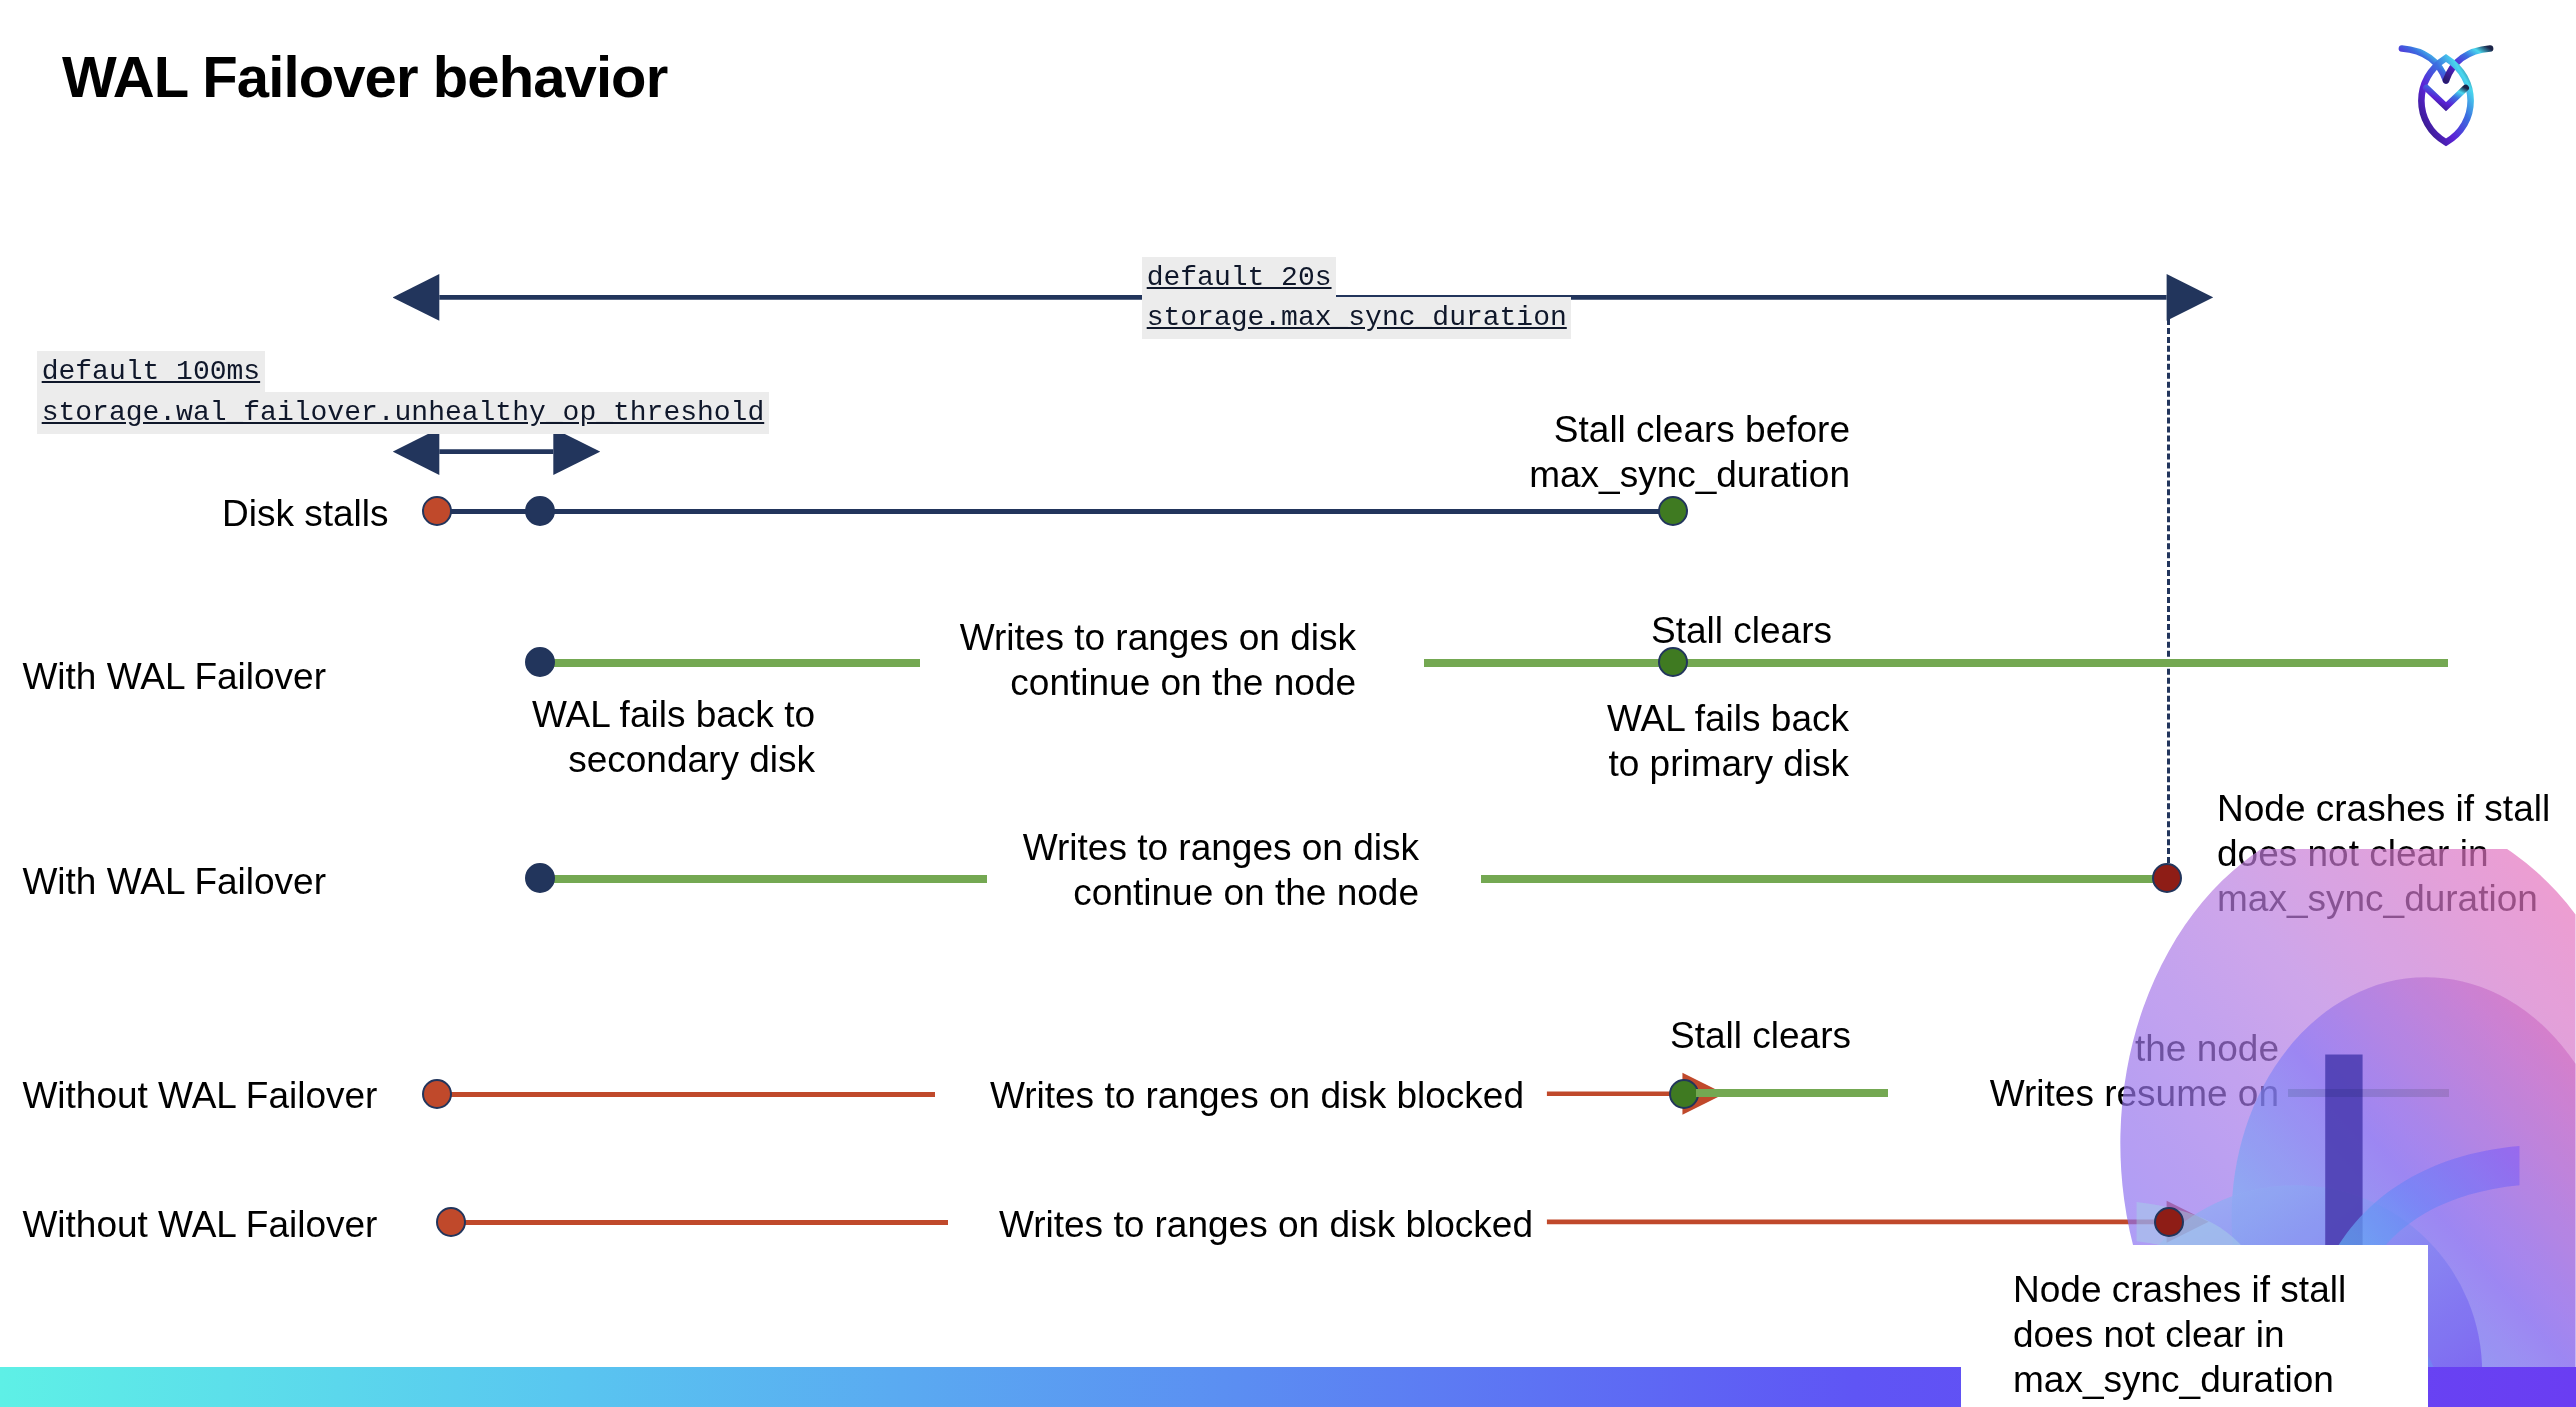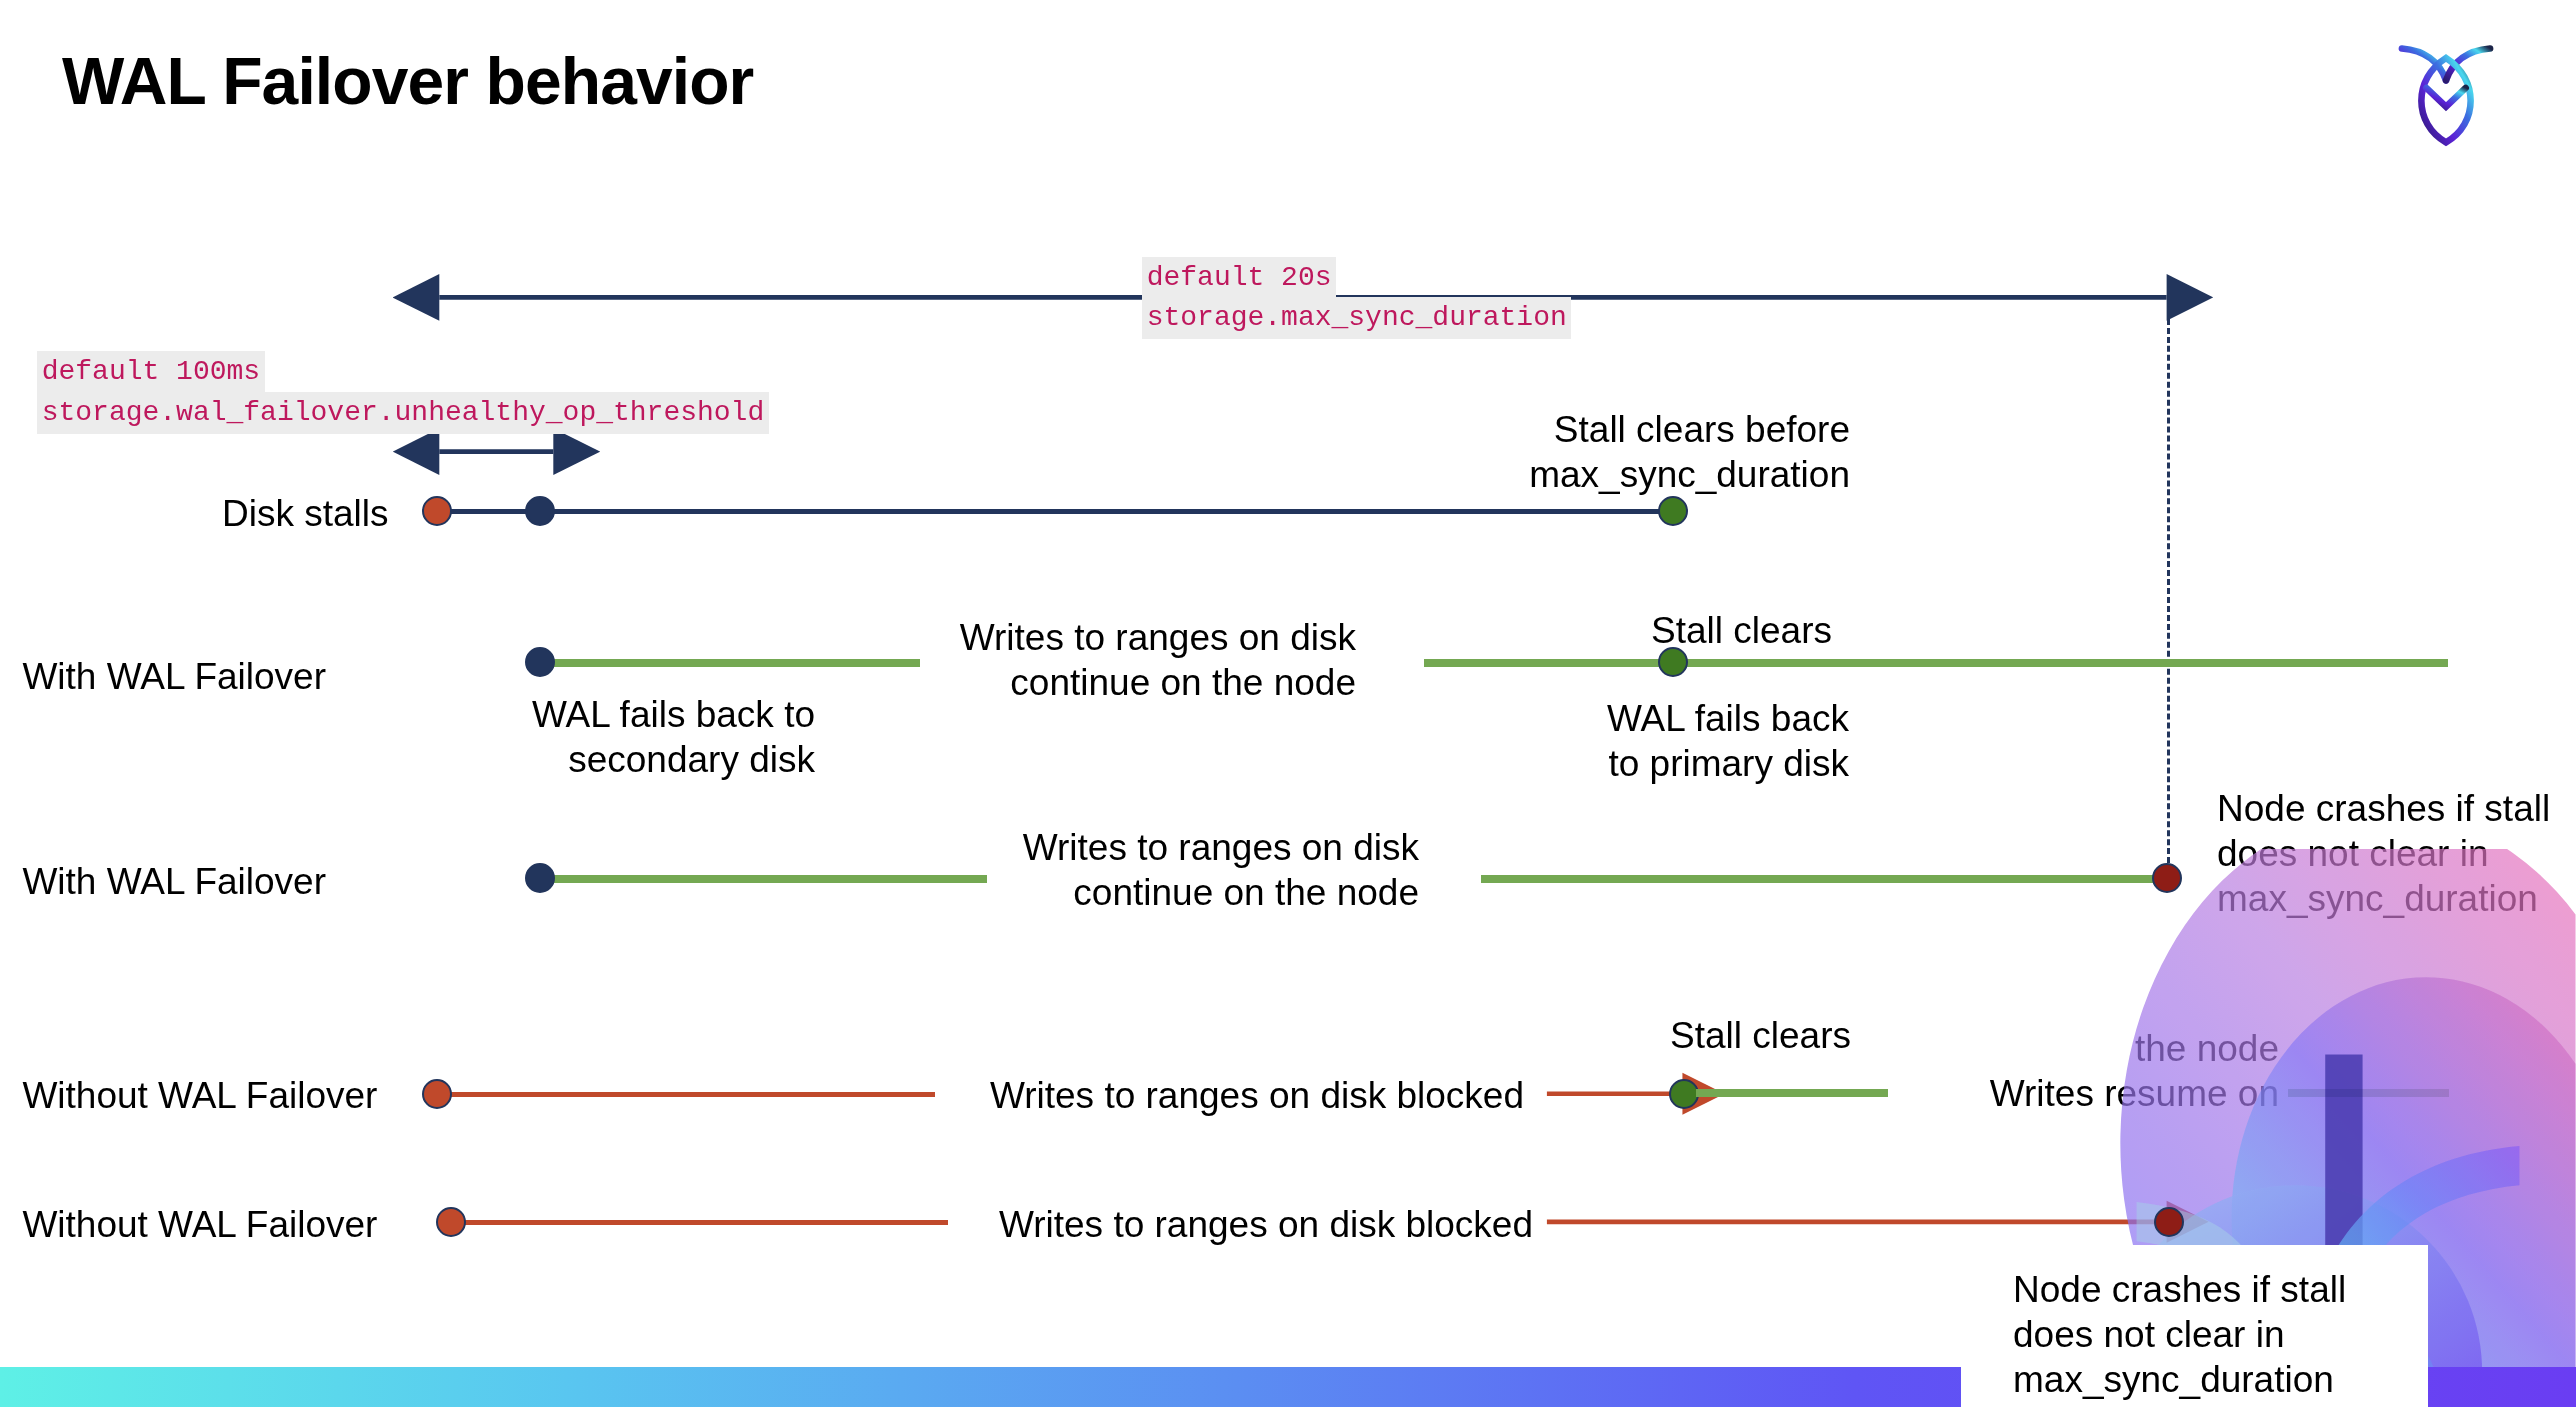--- a/index.html
+++ b/index.html
@@ -8,21 +8,21 @@
     background:#ffffff;
     font-family:"Liberation Sans", sans-serif;
     overflow:hidden;
     position:relative;
   }
   .slide{position:absolute;inset:0;overflow:hidden;background:#fff;}
 
   
   .title{
     position:absolute;left:62px;top:45px;
-    font-size:66px;font-weight:bold;color:#000;
+    font-size:58px;font-weight:bold;color:#000;
     letter-spacing:-0.9px;line-height:1.1;
     white-space:nowrap;
   }
 
   
   .logo{position:absolute;left:2385px;top:26px;width:122px;height:122px;}
 
   
   .deco{position:absolute;right:0;bottom:36px;width:580px;height:523px;overflow:hidden;pointer-events:none;}
   .deco svg{position:absolute;right:0;bottom:0;}
@@ -31,23 +31,23 @@
     background:linear-gradient(90deg,#5ef0e6 0%,#59c6f0 22%,#5b8ef2 48%,#5f55f5 72%,#6a3df2 100%);
   }
   .deco-white-box{
     position:absolute;left:1961px;top:1245px;width:467px;height:163px;background:#fff;z-index:6;
   }
 
   
   .code{
     position:absolute;
     font-family:"Liberation Mono", monospace;
-    background:#ececec;color:#be185d;
+    background:#ececec;color:#0f172a;
     font-size:28px;line-height:1.45;
-    padding:0.9px 4.7px;white-space:nowrap;
+    padding:0.9px 4.7px;white-space:nowrap;text-decoration:underline;
   }
 
   
   .line{position:absolute;height:4.7px;}
   .line.navy{background:#22355c;}
   .line.green{background:#74a852;height:8.4px;}
   .line.red{background:#c0492b;height:4.7px;}
 
   .dot{position:absolute;border-radius:50%;border:2.8px solid #22355c;box-sizing:border-box;}
   .dot.navy{background:#22355c;}

